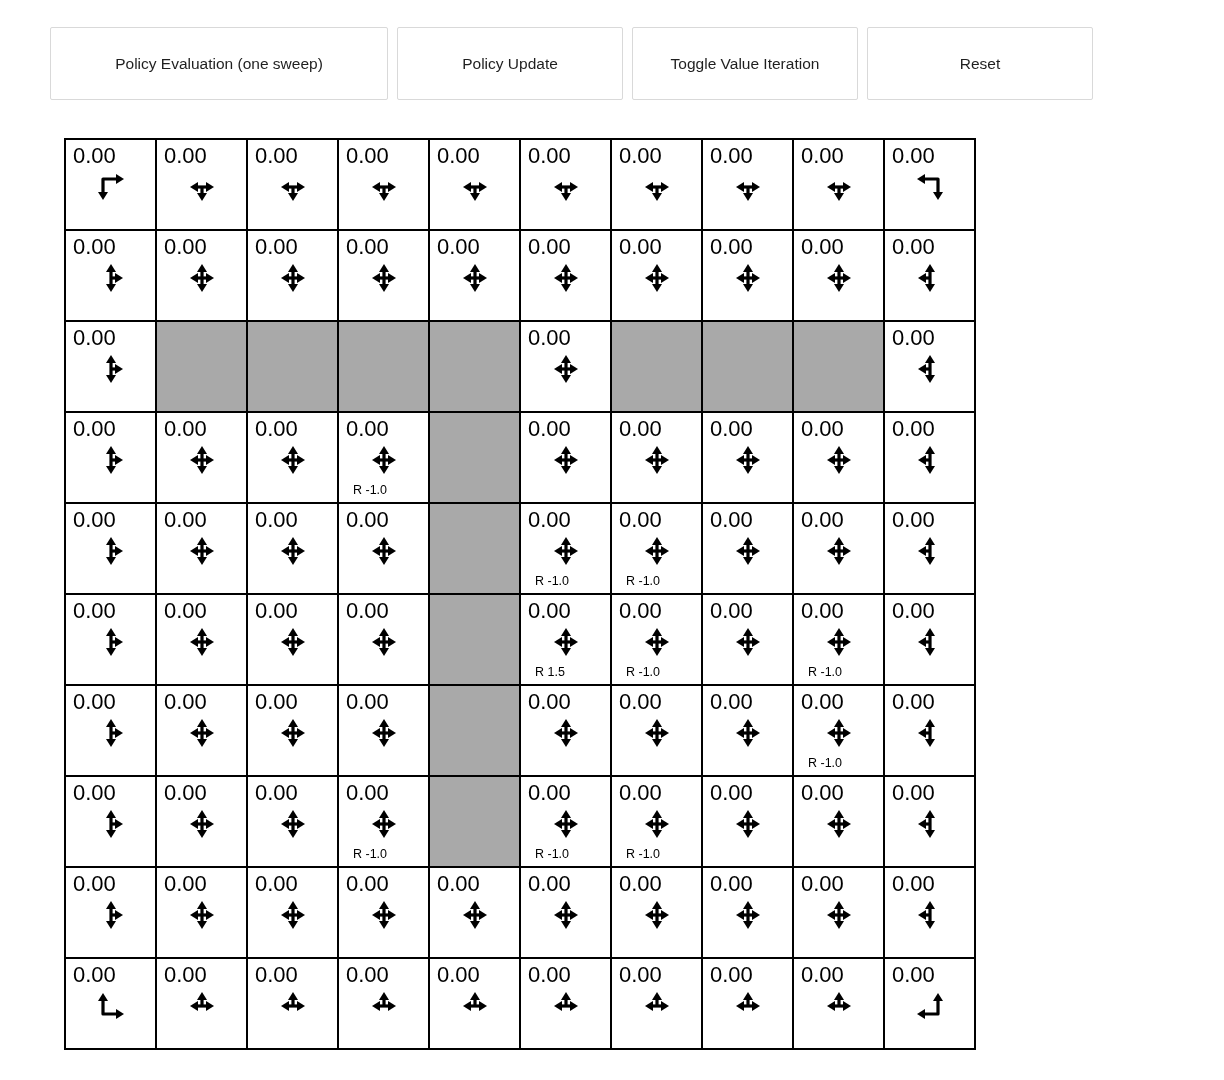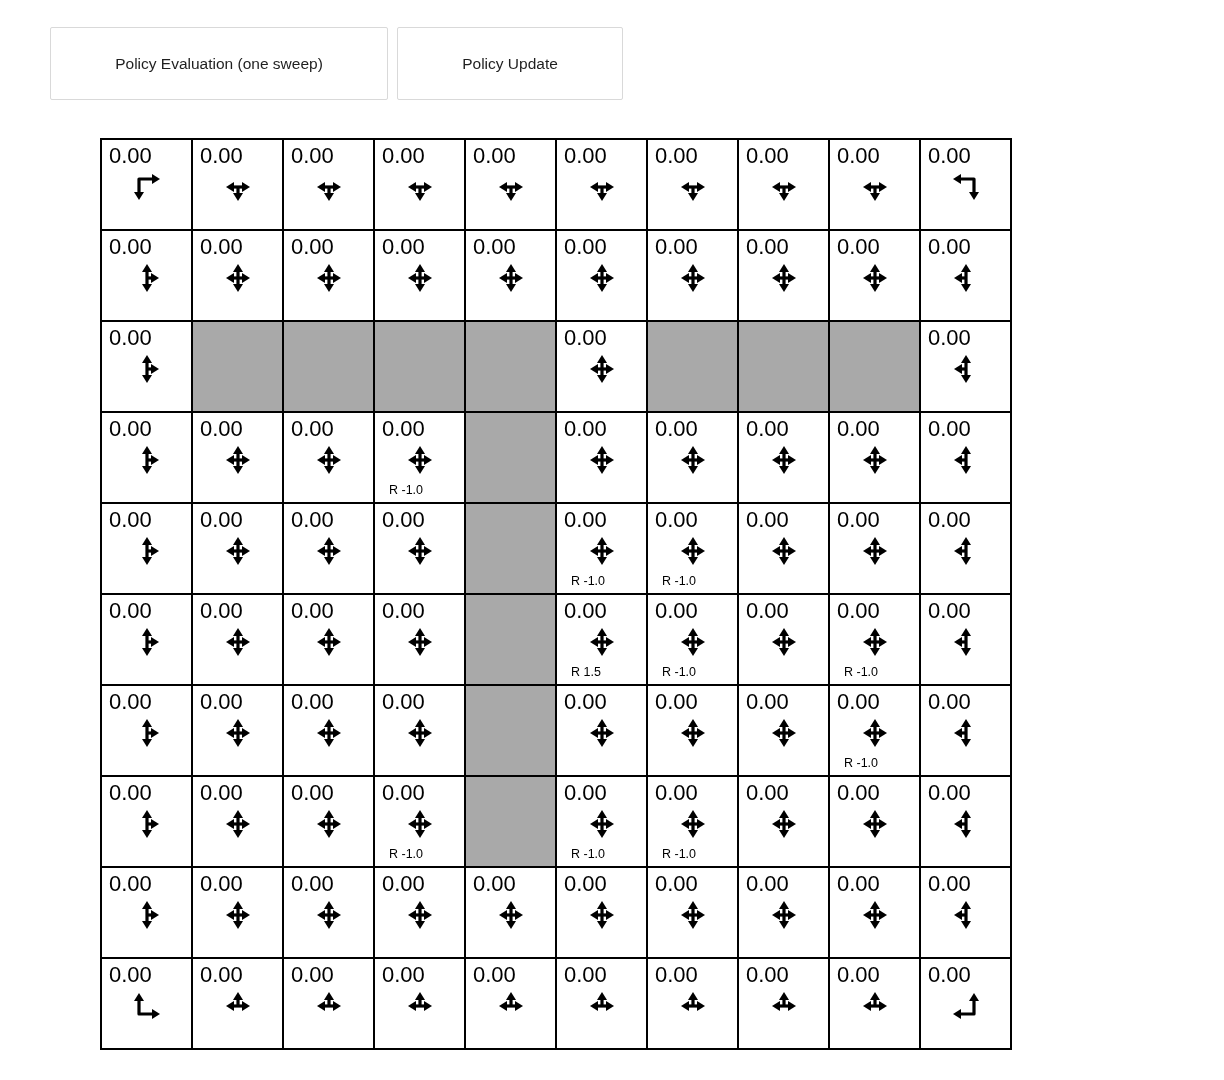--- a/index.html
+++ b/index.html
@@ -27,21 +27,21 @@
     color: var(--btn-text, #1f1f1f);
     display: flex;
     align-items: center;
     justify-content: center;
     cursor: pointer;
     padding: 0;
   }
   .btn-wide { width: 338px; }
   .btn-std  { width: 226px; }
   .grid {
-    margin: 38px 0 0 100px;
+    margin: 38px 0 0 64px;
     display: grid;
     grid-template-columns: repeat(10, 91px);
     grid-auto-rows: 91px;
     width: fit-content;
     border: 1px solid var(--line, #000000);
     background: #7dd3fc;
     text-align: center;
   }
   .cell {
     position: relative;
@@ -74,20 +74,22 @@
     font-size: 12.5px;
     color: var(--cell-text, #000000);
   }
 </style>
 </head>
 <body>
 
 <div class="toolbar">
   <button class="btn btn-wide">Policy Evaluation (one sweep)</button>
   <button class="btn btn-std">Policy Update</button>
+  <button class="btn btn-std">Toggle Value Iteration</button>
+  <button class="btn btn-std">Reset</button>
 </div>
 
 <div class="grid" id="grid">
     <div class="cell">
       <span class="value">0.00</span>
       <svg viewBox="-16 -16 32 32" width="32" height="32" class="glyph">
         <path d="M 6 -8 L -8 -8 L -8 6" fill="none" stroke="#000000" stroke-width="3.2" stroke-linejoin="round"></path>
         <polygon points="13,-8 5,-13 5,-3" fill="#000000"></polygon>
         <polygon points="-8,13 -13,5 -3,5" fill="#000000"></polygon>
       </svg>

